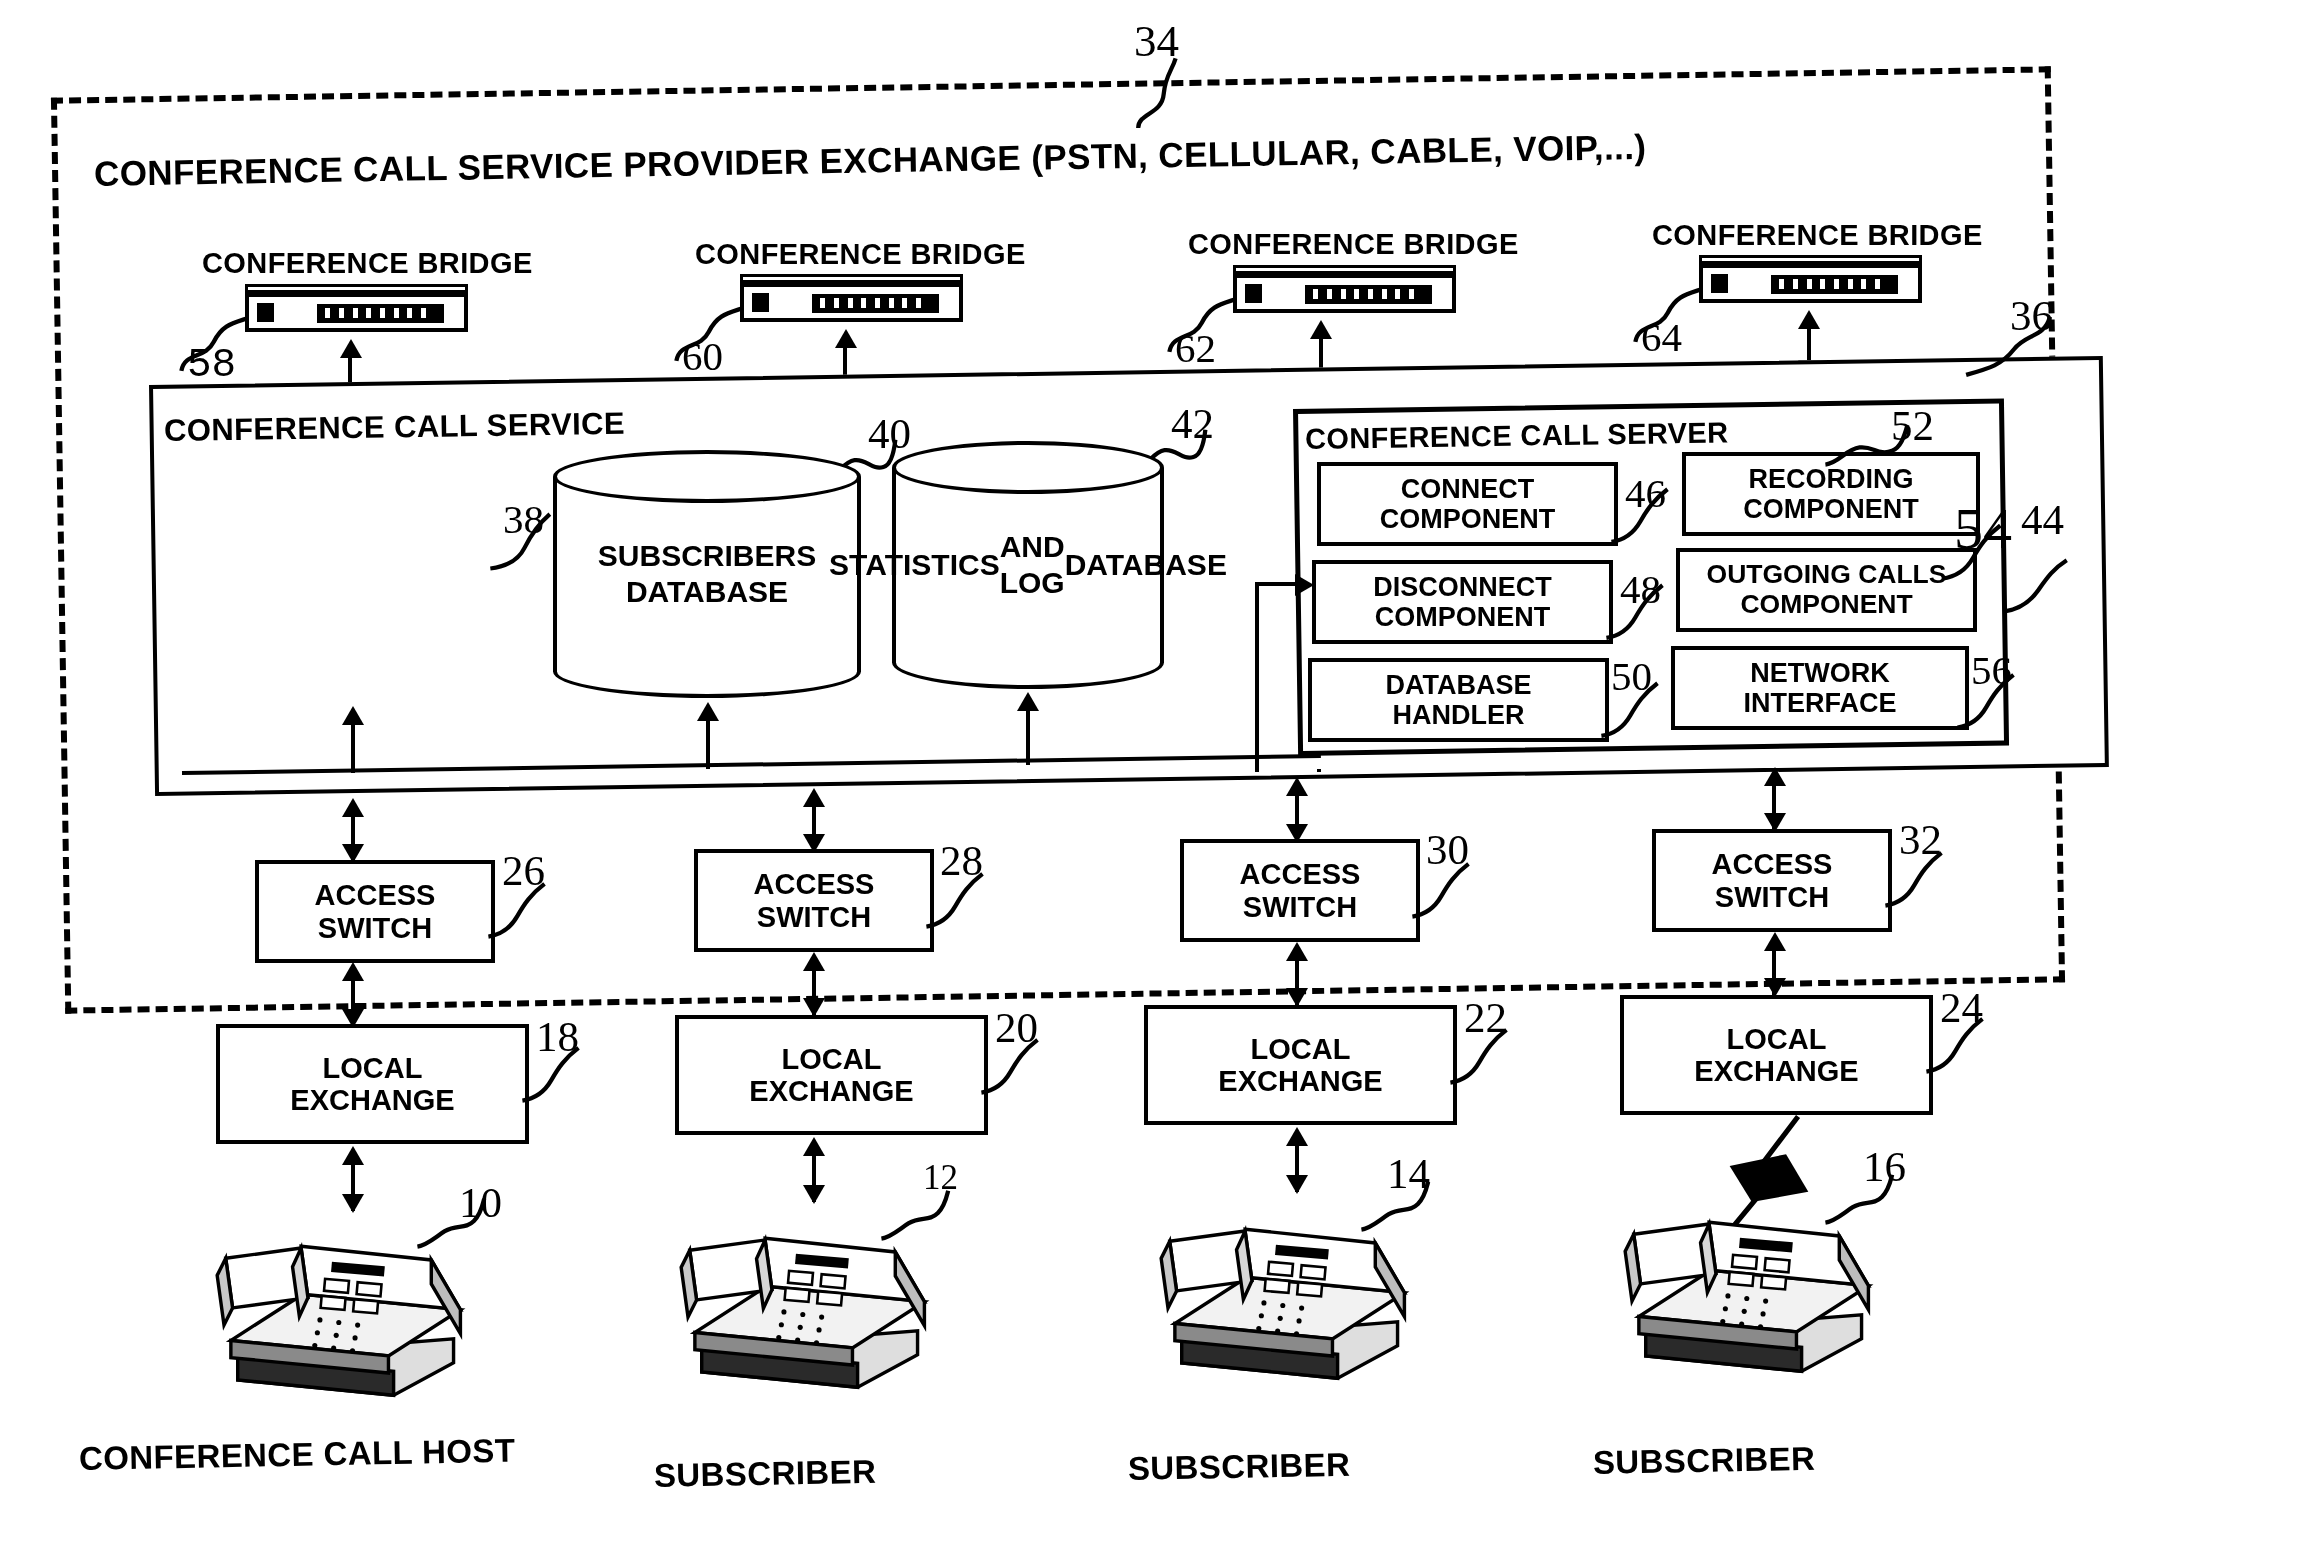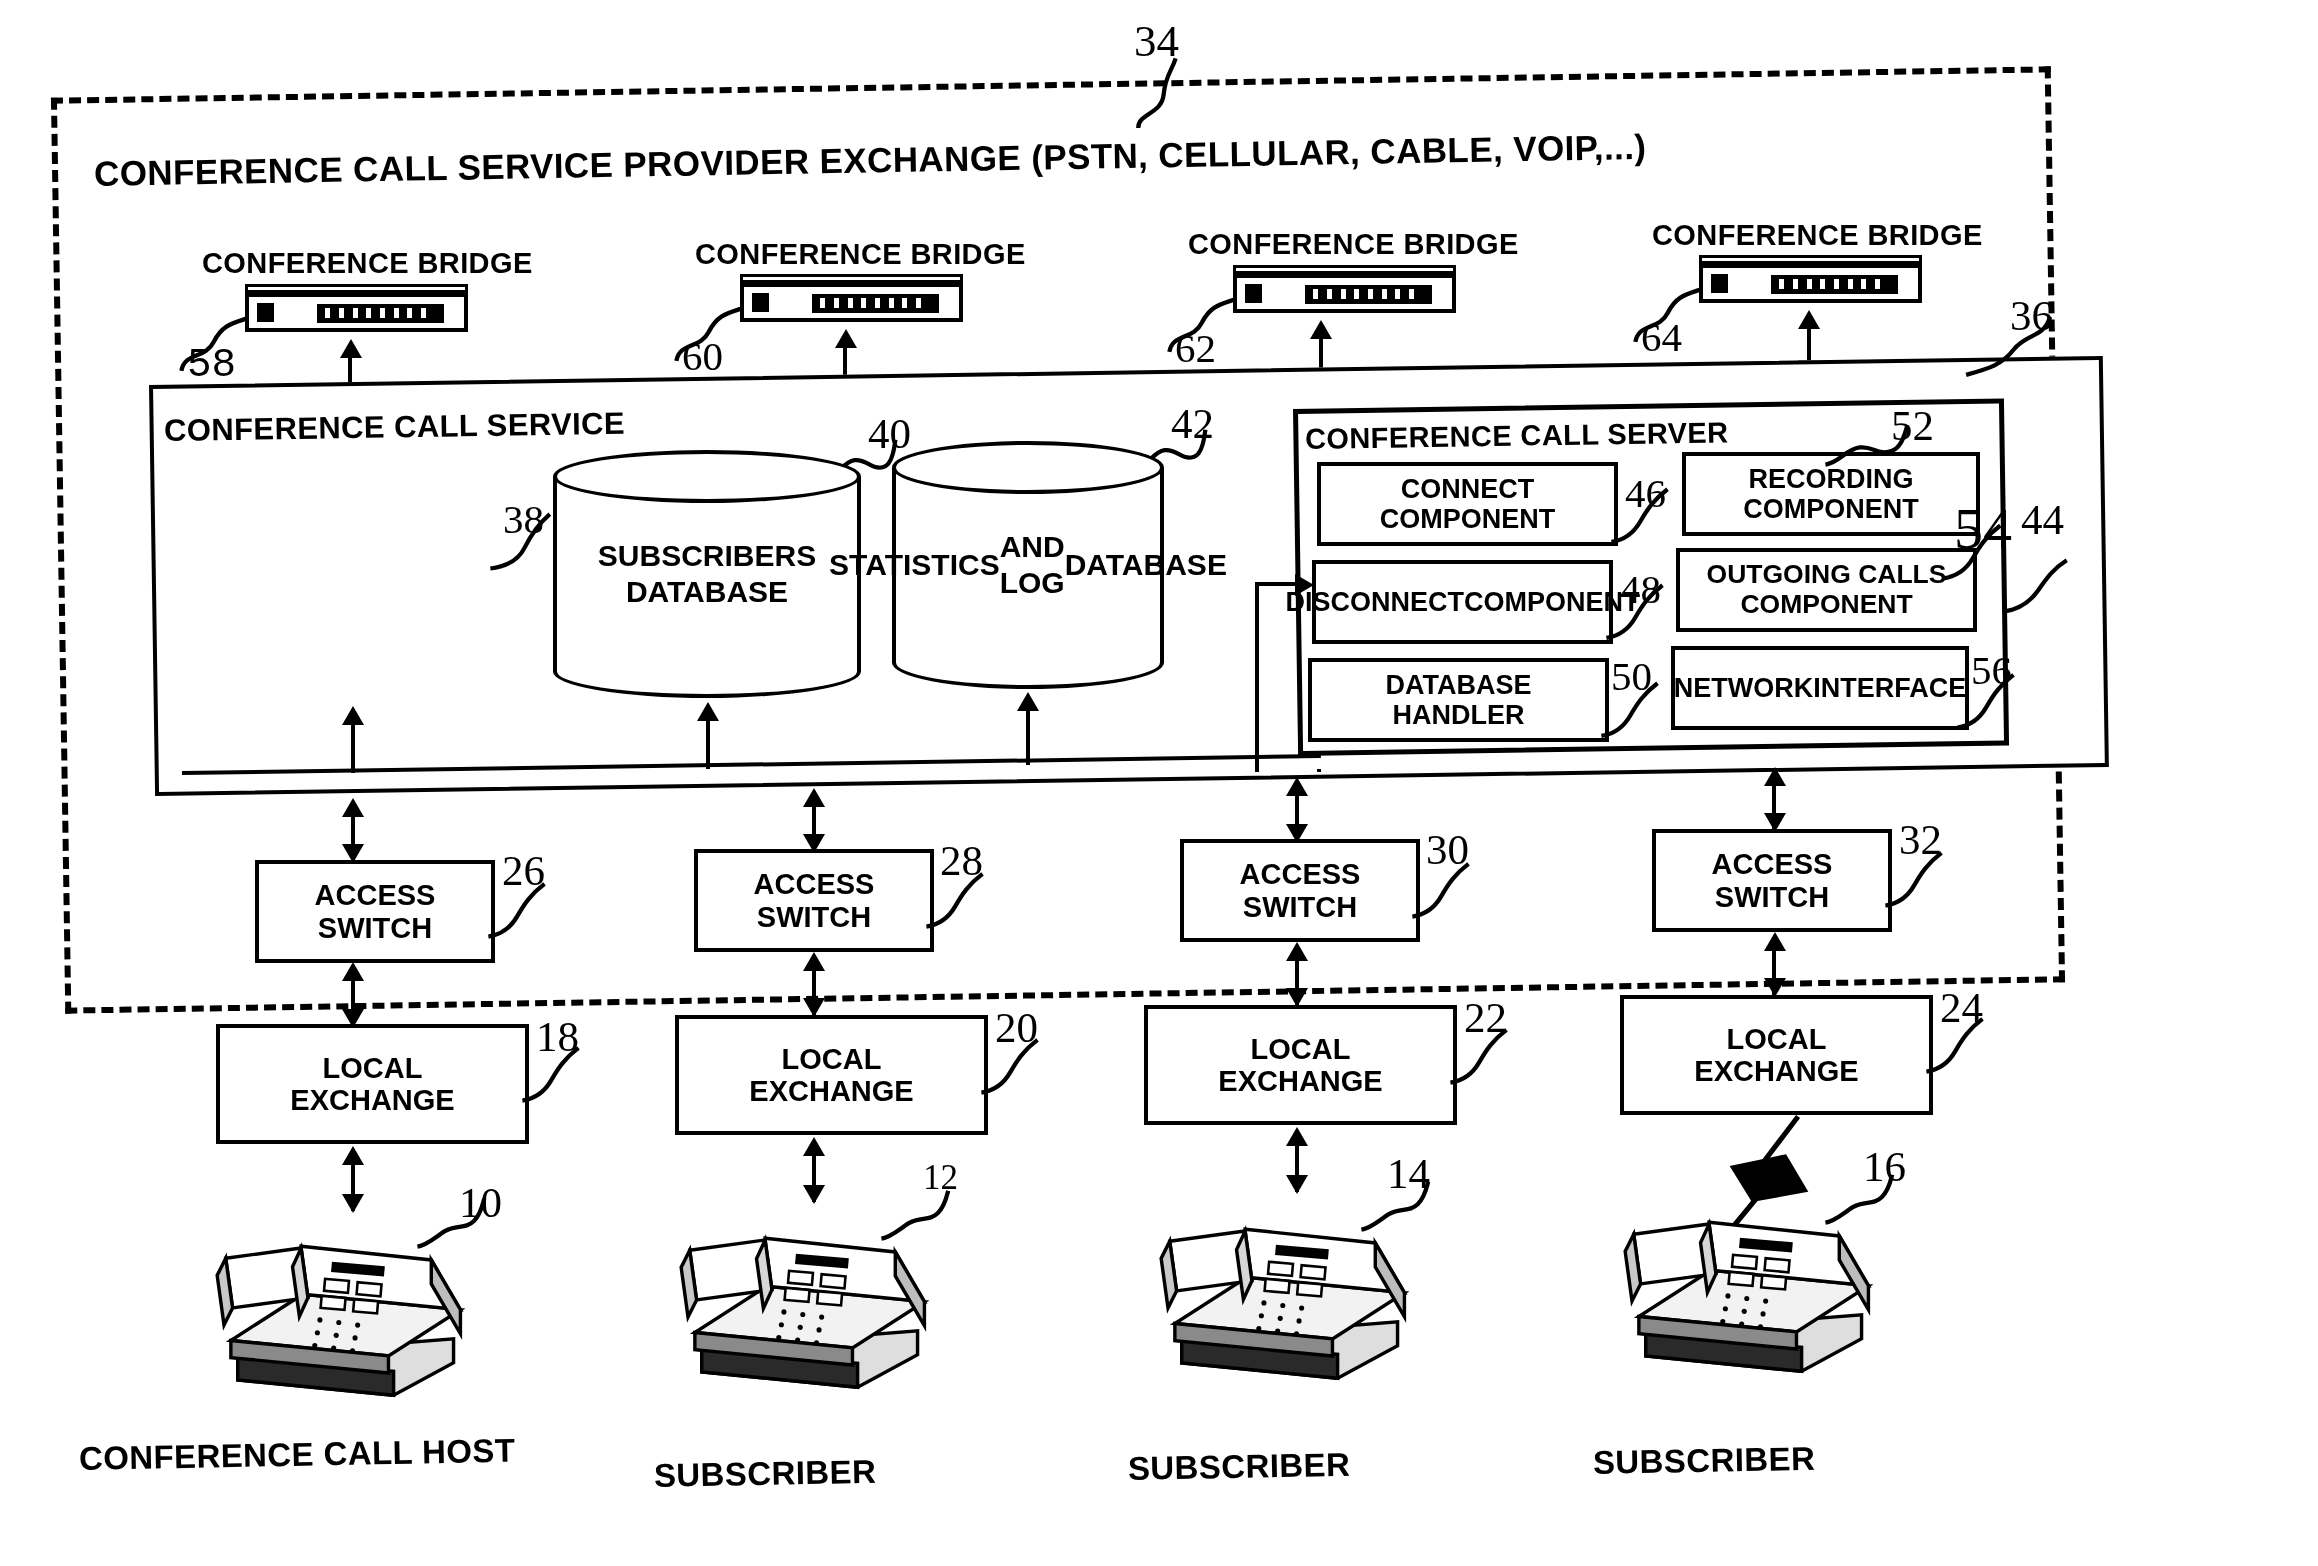--- a/index.html
+++ b/index.html
@@ -211,21 +211,21 @@
 
   <div class="box" style="left:1682px;top:452px;width:298px;height:84px;font-size:27px;flex-direction:column;">
     <span>RECORDING</span>
     <span>COMPONENT</span>
   </div>
   <svg class="leader" style="left:1822px;top:420px;width:94px;height:48px;" viewBox="0 0 110 56" width="94" height="48">
     <path d="M4 52 C 20 50, 28 34, 44 32 C 60 30, 66 42, 82 36 C 92 32, 96 20, 100 6" stroke="#000" stroke-width="5" fill="none"></path>
   </svg>
   <div class="refnum" style="left:1891px;top:401px;font-size:43px;">52</div>
 
-  <div class="box" style="left:1312px;top:560px;width:301px;height:84px;font-size:27px;">
+  <div class="box" style="left:1312px;top:560px;width:301px;height:84px;font-size:27px;flex-direction:column;">
     <span>DISCONNECT</span>
     <span>COMPONENT</span>
   </div>
   <svg class="leader" style="left:1603px;top:575px;width:68px;height:68px;" viewBox="0 0 80 80" width="68" height="68">
     <path d="M4 74 C 18 72, 30 64, 38 50 C 46 36, 54 24, 70 12" stroke="#000" stroke-width="5" fill="none"></path>
   </svg>
   <div class="refnum" style="left:1620px;top:565px;font-size:41px;">48</div>
 
   <div class="box" style="left:1676px;top:548px;width:301px;height:84px;font-size:26.5px;flex-direction:column;">
     <span>OUTGOING CALLS</span>
@@ -238,21 +238,21 @@
 
   <div class="box" style="left:1308px;top:658px;width:301px;height:84px;font-size:27px;flex-direction:column;">
     <span>DATABASE</span>
     <span>HANDLER</span>
   </div>
   <svg class="leader" style="left:1598px;top:673px;width:68px;height:68px;" viewBox="0 0 80 80" width="68" height="68">
     <path d="M4 74 C 18 72, 30 64, 38 50 C 46 36, 54 24, 70 12" stroke="#000" stroke-width="5" fill="none"></path>
   </svg>
   <div class="refnum" style="left:1611px;top:652px;font-size:41px;">50</div>
 
-  <div class="box" style="left:1671px;top:646px;width:298px;height:84px;font-size:27px;flex-direction:row;">
+  <div class="box" style="left:1671px;top:646px;width:298px;height:84px;font-size:27px;flex-direction:column;">
     <span>NETWORK</span>
     <span>INTERFACE</span>
   </div>
   <svg class="leader" style="left:1954px;top:666px;width:68px;height:67px;" viewBox="0 0 80 78" width="68" height="67">
     <path d="M4 72 C 18 70, 30 62, 38 48 C 46 34, 54 22, 70 10" stroke="#000" stroke-width="5" fill="none"></path>
   </svg>
   <div class="refnum" style="left:1971px;top:646px;font-size:41px;">56</div>
 
   <div class="hline" style="left:182px;top:771px;width:1139px;transform:rotate(-0.85deg);transform-origin:0 50%;"></div>
 

